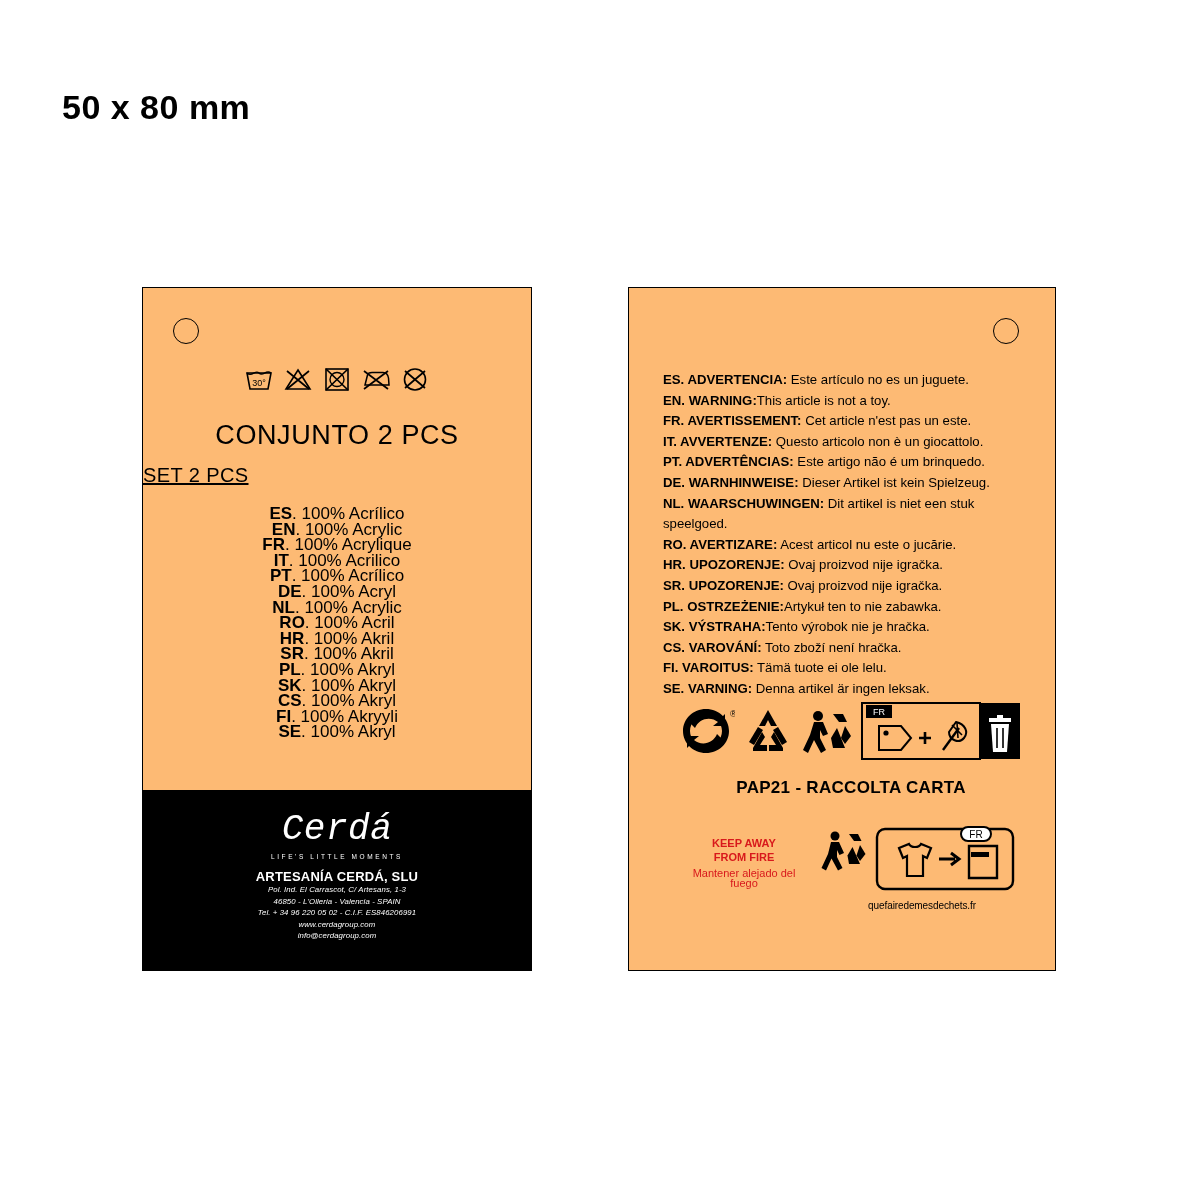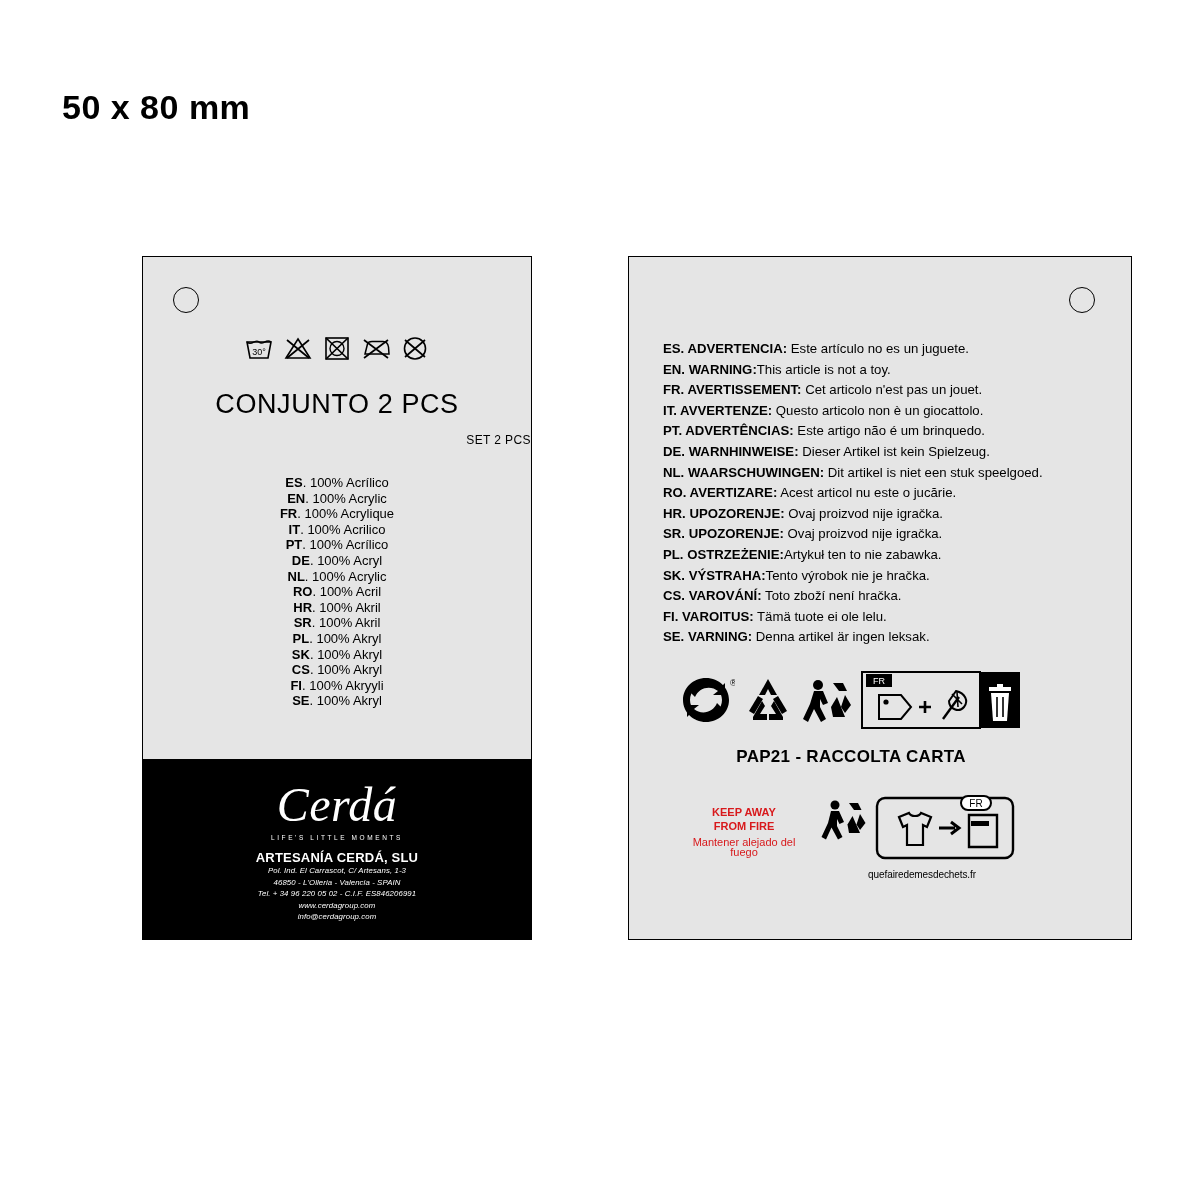--- a/index.html
+++ b/index.html
@@ -21,34 +21,35 @@
     left: 62px;
     top: 88px;
     font-size: 34px;
     font-weight: bold;
     letter-spacing: 0.5px;
     color: #000;
   }
 
   .tag {
     position: absolute;
-    background: #e5e5e5;
+    background: #fdba74;
     border: 1.5px solid #000;
     box-sizing: border-box;
+    margin-top: 31px;
   }
   .tag-front {
     left: 142px;
     top: 256px;
     width: 390px;
     height: 684px;
   }
   .tag-back {
     left: 628px;
     top: 256px;
-    width: 504px;
+    width: 428px;
     height: 684px;
   }
 
   .punch-hole {
     position: absolute;
     width: 26px;
     height: 26px;
     border: 1.8px solid #000;
     border-radius: 50%;
     box-sizing: border-box;
@@ -73,51 +74,52 @@
     top: 132px;
     left: 0; right: 0;
     text-align: center;
     font-size: 27px;
     letter-spacing: 0.6px;
   }
   .front-subtitle {
     position: absolute;
     top: 176px;
     left: 0; right: 0;
-    text-align: right;
-    font-size: 12px;
+    text-align: left;
+    font-size: 20px;
     letter-spacing: 0.4px;
+    text-decoration: underline;
   }
 
   .composition {
     position: absolute;
     top: 218px;
     left: 0; right: 0;
     text-align: center;
-    font-size: 13px;
+    font-size: 17px;
     line-height: 15.6px;
   }
   .composition .row { white-space: nowrap; }
   .composition .lang { font-weight: bold; }
 
   .brand-block {
     position: absolute;
     left: 0;
     right: 0;
     bottom: 0;
     height: 180px;
     background: #000;
     color: #fff;
     text-align: center;
   }
   .brand-logo {
     margin-top: 22px;
-    font-family: Liberation Serif, serif;
+    font-family: Liberation Mono, monospace;
     font-style: italic;
-    font-size: 48px;
+    font-size: 36px;
     letter-spacing: 0.5px;
     line-height: 1;
   }
   .brand-tagline {
     margin-top: 5px;
     font-size: 6.5px;
     letter-spacing: 2.6px;
   }
   .brand-company {
     margin-top: 9px;
@@ -276,21 +278,21 @@
     <div class="brand-line">info@cerdagroup.com</div>
   </div>
 </div>
 
 <div class="tag tag-back">
   <div class="punch-hole"></div>
 
   <div class="warnings">
     <div><span class="w-lang">ES. ADVERTENCIA:</span><span> Este artículo no es un juguete.</span></div>
     <div><span class="w-lang">EN. WARNING:</span><span>This article is not a toy.</span></div>
-    <div><span class="w-lang">FR. AVERTISSEMENT:</span><span> Cet articolo n'est pas un jouet.</span></div>
+    <div><span class="w-lang">FR. AVERTISSEMENT:</span><span> Cet article n'est pas un este.</span></div>
     <div><span class="w-lang">IT. AVVERTENZE:</span><span> Questo articolo non è un giocattolo.</span></div>
     <div><span class="w-lang">PT. ADVERTÊNCIAS:</span><span> Este artigo não é um brinquedo.</span></div>
     <div><span class="w-lang">DE. WARNHINWEISE:</span><span> Dieser Artikel ist kein Spielzeug.</span></div>
     <div><span class="w-lang">NL. WAARSCHUWINGEN:</span><span> Dit artikel is niet een stuk speelgoed.</span></div>
     <div><span class="w-lang">RO. AVERTIZARE:</span><span> Acest articol nu este o jucărie.</span></div>
     <div><span class="w-lang">HR. UPOZORENJE:</span><span> Ovaj proizvod nije igračka.</span></div>
     <div><span class="w-lang">SR. UPOZORENJE:</span><span> Ovaj proizvod nije igračka.</span></div>
     <div><span class="w-lang">PL. OSTRZEŻENIE:</span><span>Artykuł ten to nie zabawka.</span></div>
     <div><span class="w-lang">SK. VÝSTRAHA:</span><span>Tento výrobok nie je hračka.</span></div>
     <div><span class="w-lang">CS. VAROVÁNÍ:</span><span> Toto zboží není hračka.</span></div>

